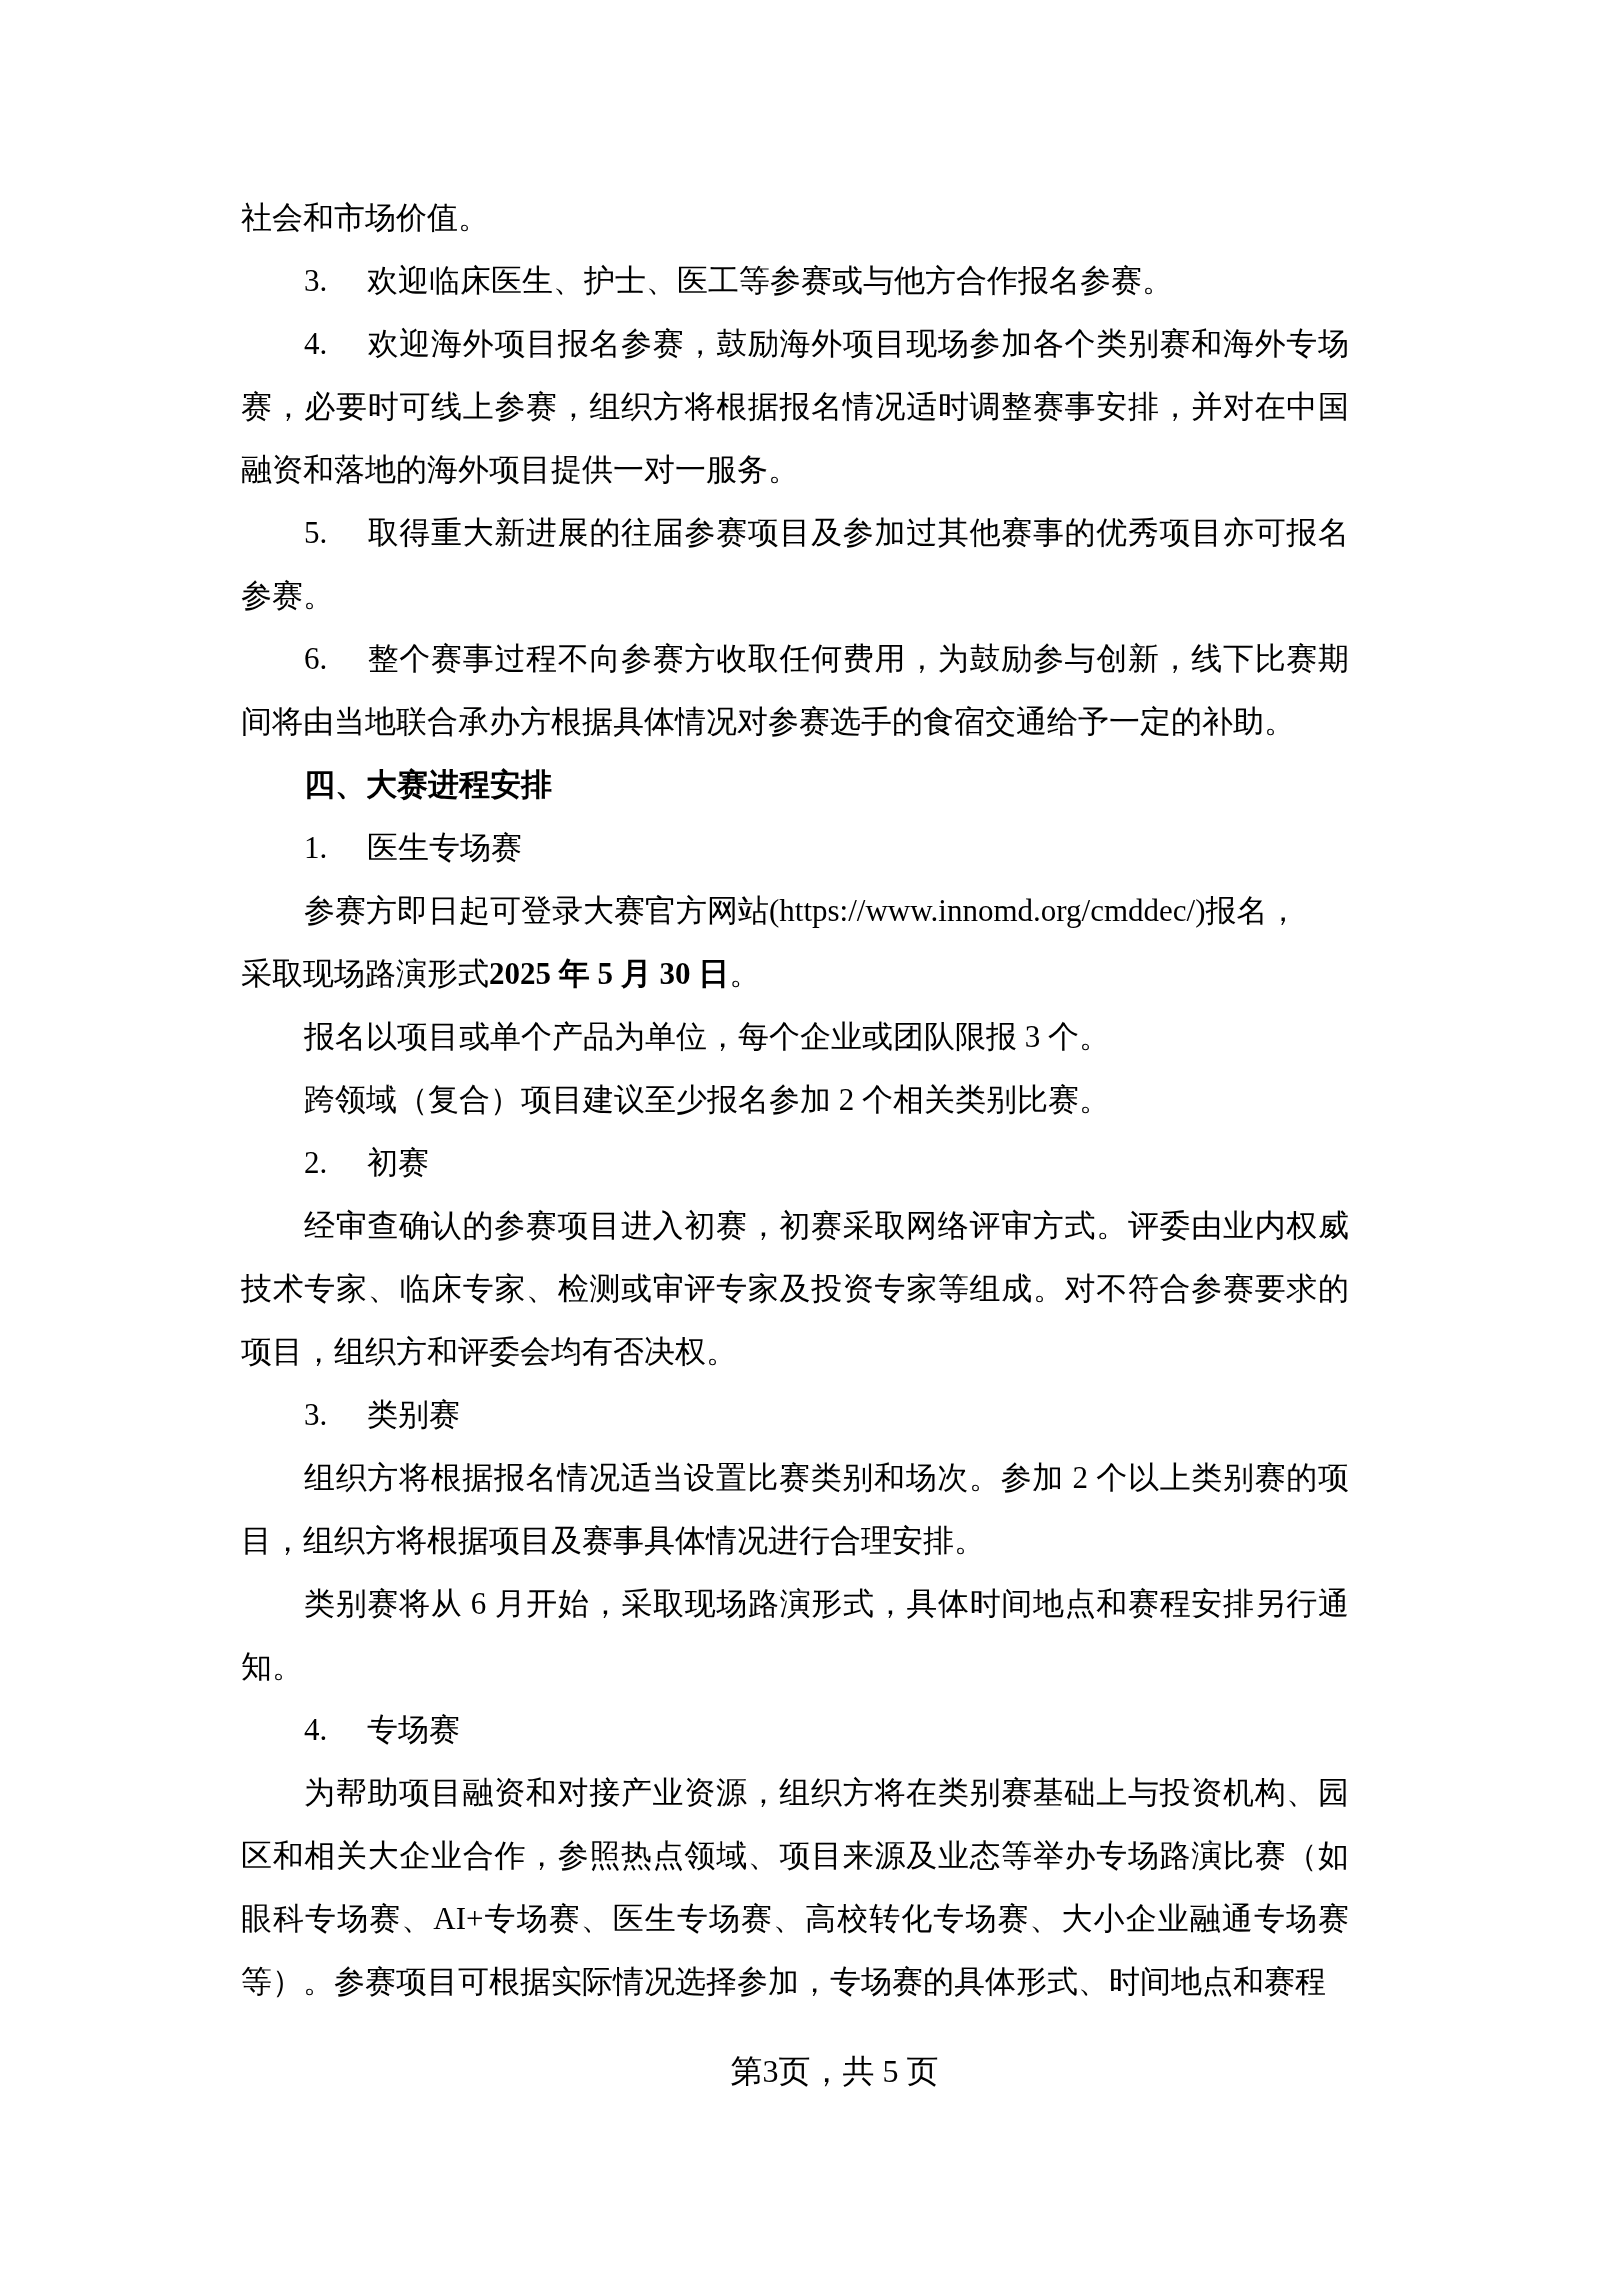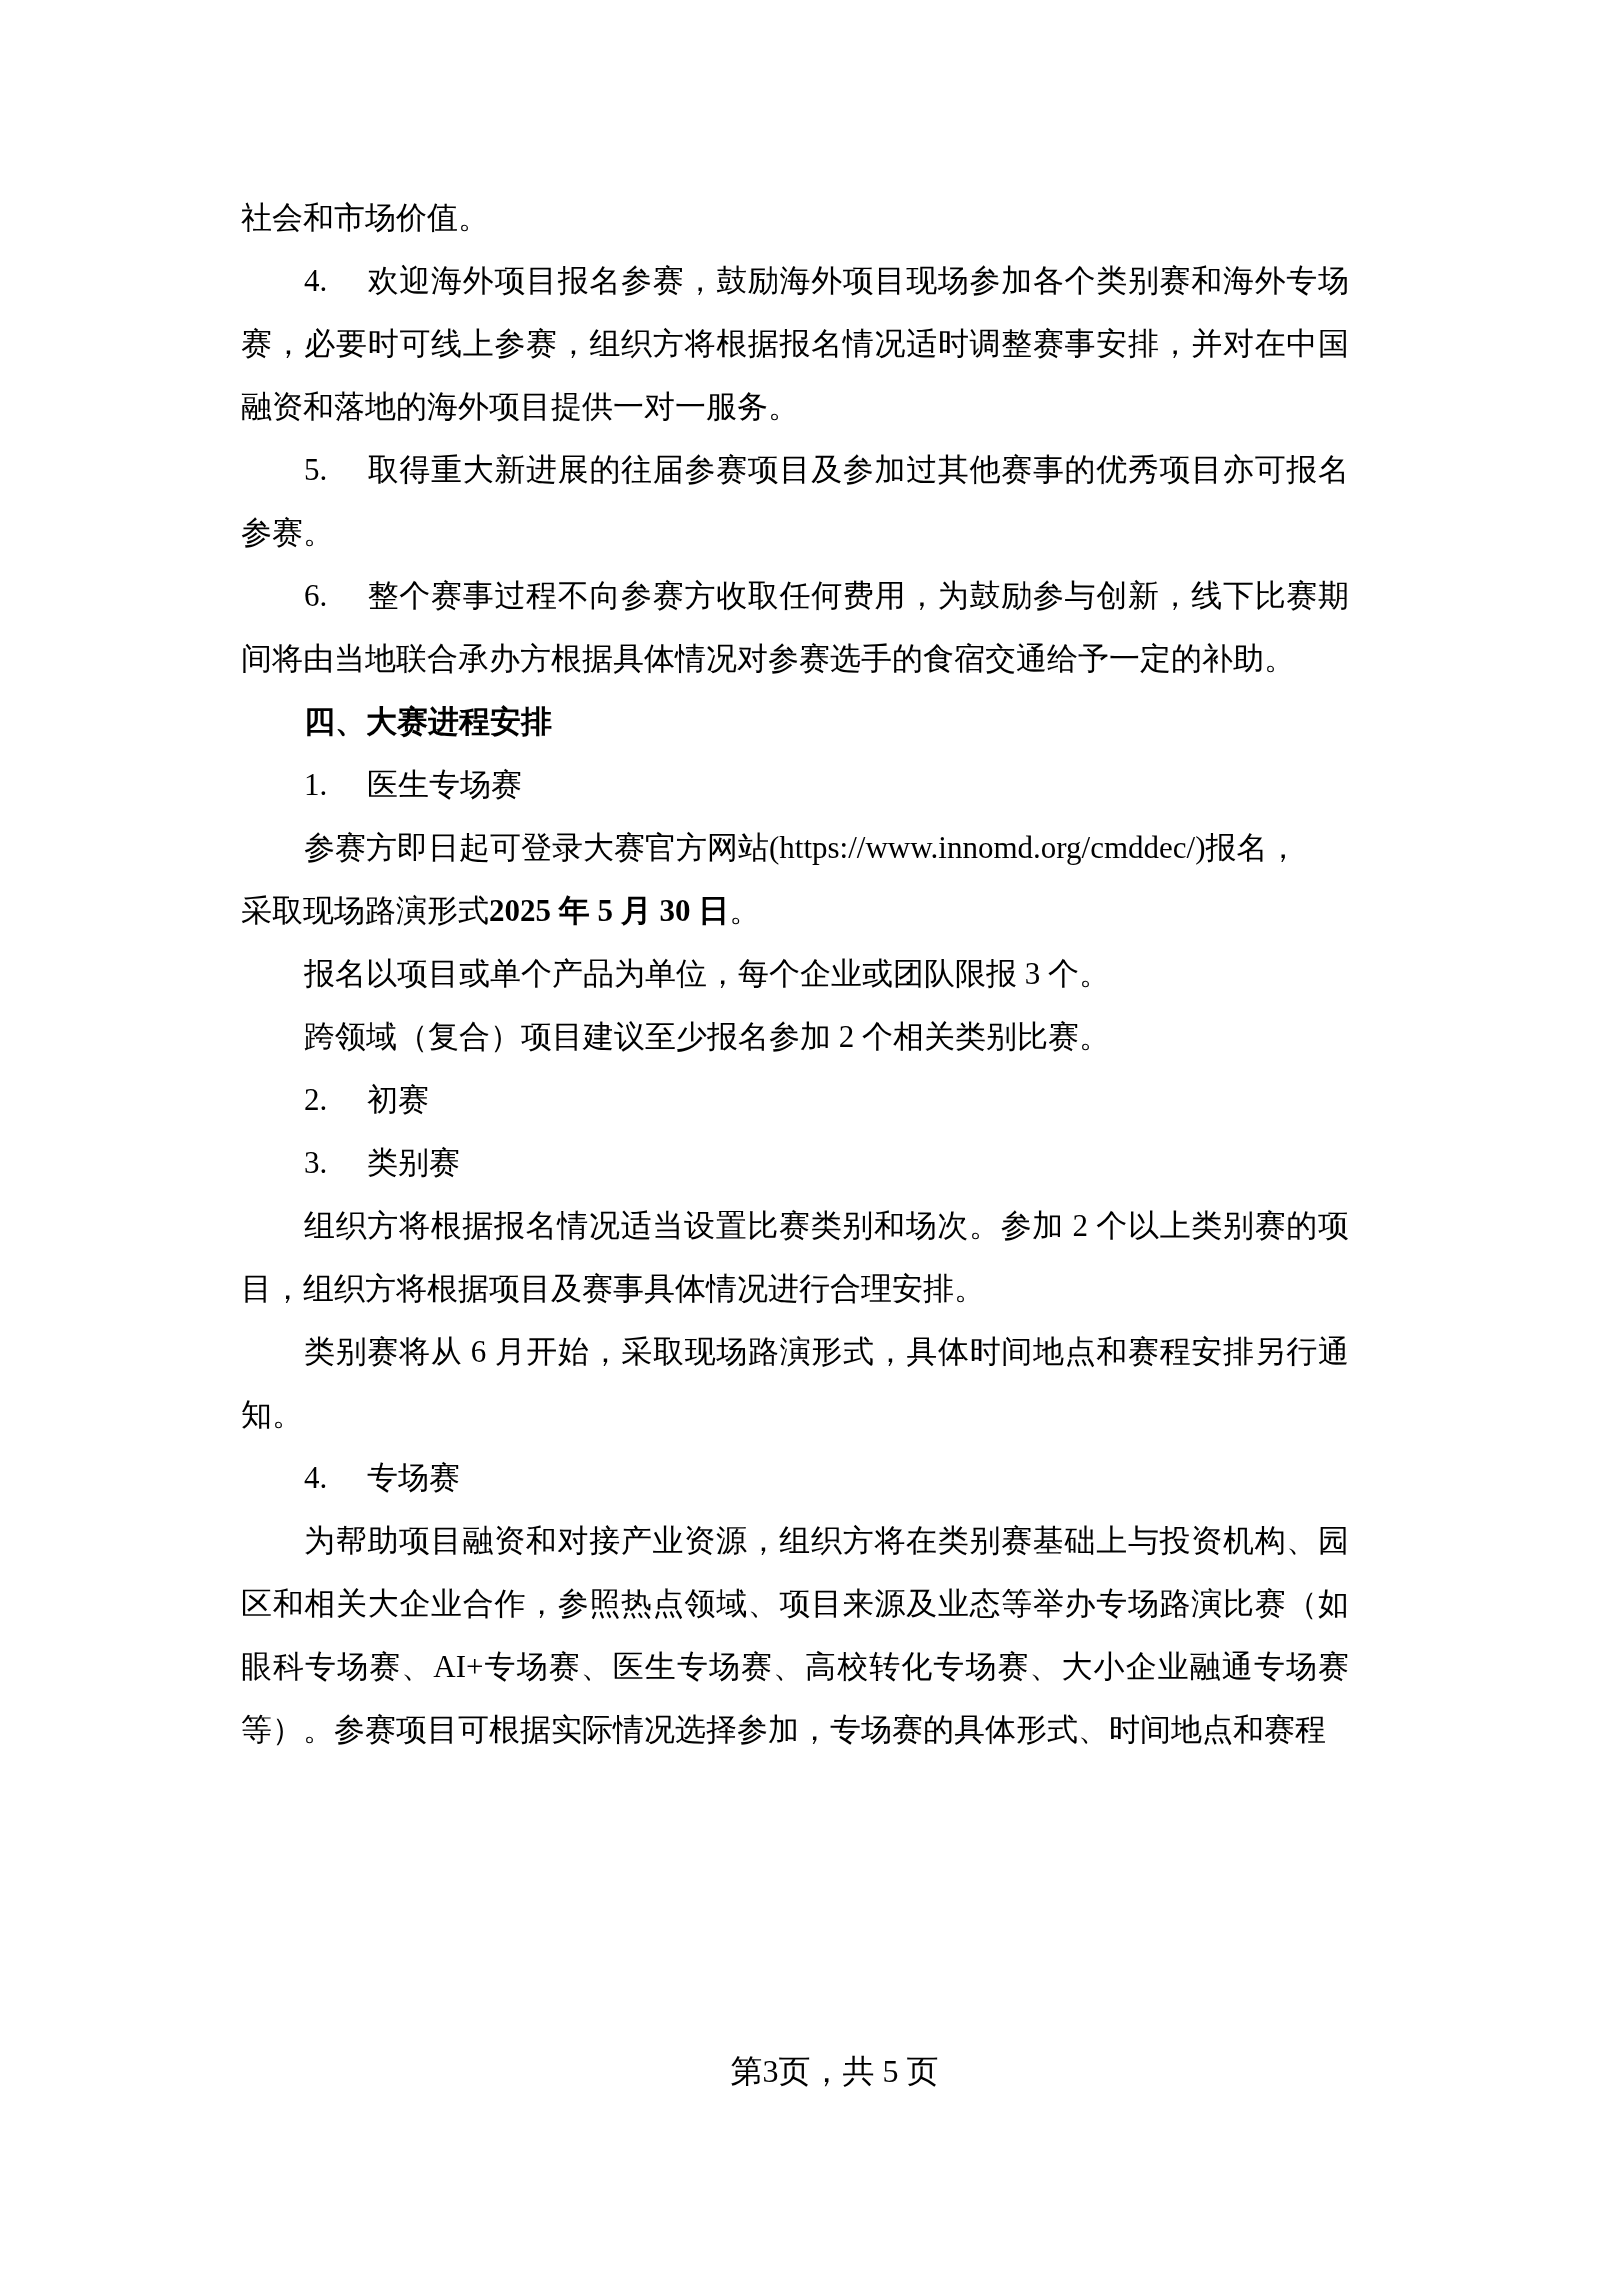--- a/index.html
+++ b/index.html
@@ -59,29 +59,31 @@
     line-height: 30px;
     color: #000000;
   }
 </style>
 </head>
 <body>
 
 <div class="page" style="background: rgb(255, 255, 255); color: rgb(0, 0, 0);">
   <main class="doc-body">
       <p class="para plain"><span>社会和市场价值。</span></p>
+      <p class="para numbered"><span class="num">3.</span><span>欢迎临床医生、护士、医工等参赛或与他方合作报名参赛。</span></p>
       <p class="para numbered"><span class="num">4.</span><span>欢迎海外项目报名参赛，鼓励海外项目现场参加各个类别赛和海外专场赛，必要时可线上参赛，组织方将根据报名情况适时调整赛事安排，并对在中国融资和落地的海外项目提供一对一服务。</span></p>
       <p class="para numbered"><span class="num">5.</span><span>取得重大新进展的往届参赛项目及参加过其他赛事的优秀项目亦可报名参赛。</span></p>
       <p class="para numbered"><span class="num">6.</span><span>整个赛事过程不向参赛方收取任何费用，为鼓励参与创新，线下比赛期间将由当地联合承办方根据具体情况对参赛选手的食宿交通给予一定的补助。</span></p>
       <p class="para heading"><span>四、大赛进程安排</span></p>
       <p class="para numbered"><span class="num">1.</span><span>医生专场赛</span></p>
       <p class="para indent"><span>参赛方即日起可登录大赛官方网站(https://www.innomd.org/cmddec/)报名，</span><br><span>采取现场路演形式</span><span class="bold">2025 年 5 月 30 日</span><span>。</span></p>
       <p class="para indent"><span>报名以项目或单个产品为单位，每个企业或团队限报 3 个。</span></p>
       <p class="para indent"><span>跨领域（复合）项目建议至少报名参加 2 个相关类别比赛。</span></p>
       <p class="para numbered"><span class="num">2.</span><span>初赛</span></p>
+      <p class="para indent"><span>经审查确认的参赛项目进入初赛，初赛采取网络评审方式。评委由业内权威技术专家、临床专家、检测或审评专家及投资专家等组成。对不符合参赛要求的项目，组织方和评委会均有否决权。</span></p>
       <p class="para numbered"><span class="num">3.</span><span>类别赛</span></p>
       <p class="para indent"><span>组织方将根据报名情况适当设置比赛类别和场次。参加 2 个以上类别赛的项目，组织方将根据项目及赛事具体情况进行合理安排。</span></p>
       <p class="para indent"><span>类别赛将从 6 月开始，采取现场路演形式，具体时间地点和赛程安排另行通知。</span></p>
       <p class="para numbered"><span class="num">4.</span><span>专场赛</span></p>
       <p class="para indent"><span>为帮助项目融资和对接产业资源，组织方将在类别赛基础上与投资机构、园区和相关大企业合作，参照热点领域、项目来源及业态等举办专场路演比赛（如眼科专场赛、AI+专场赛、医生专场赛、高校转化专场赛、大小企业融通专场赛等）。参赛项目可根据实际情况选择参加，专场赛的具体形式、时间地点和赛程</span></p>
     </main>
   <footer class="page-footer">
     <span>第3页，共 5 页</span>
   </footer>
 </div>

